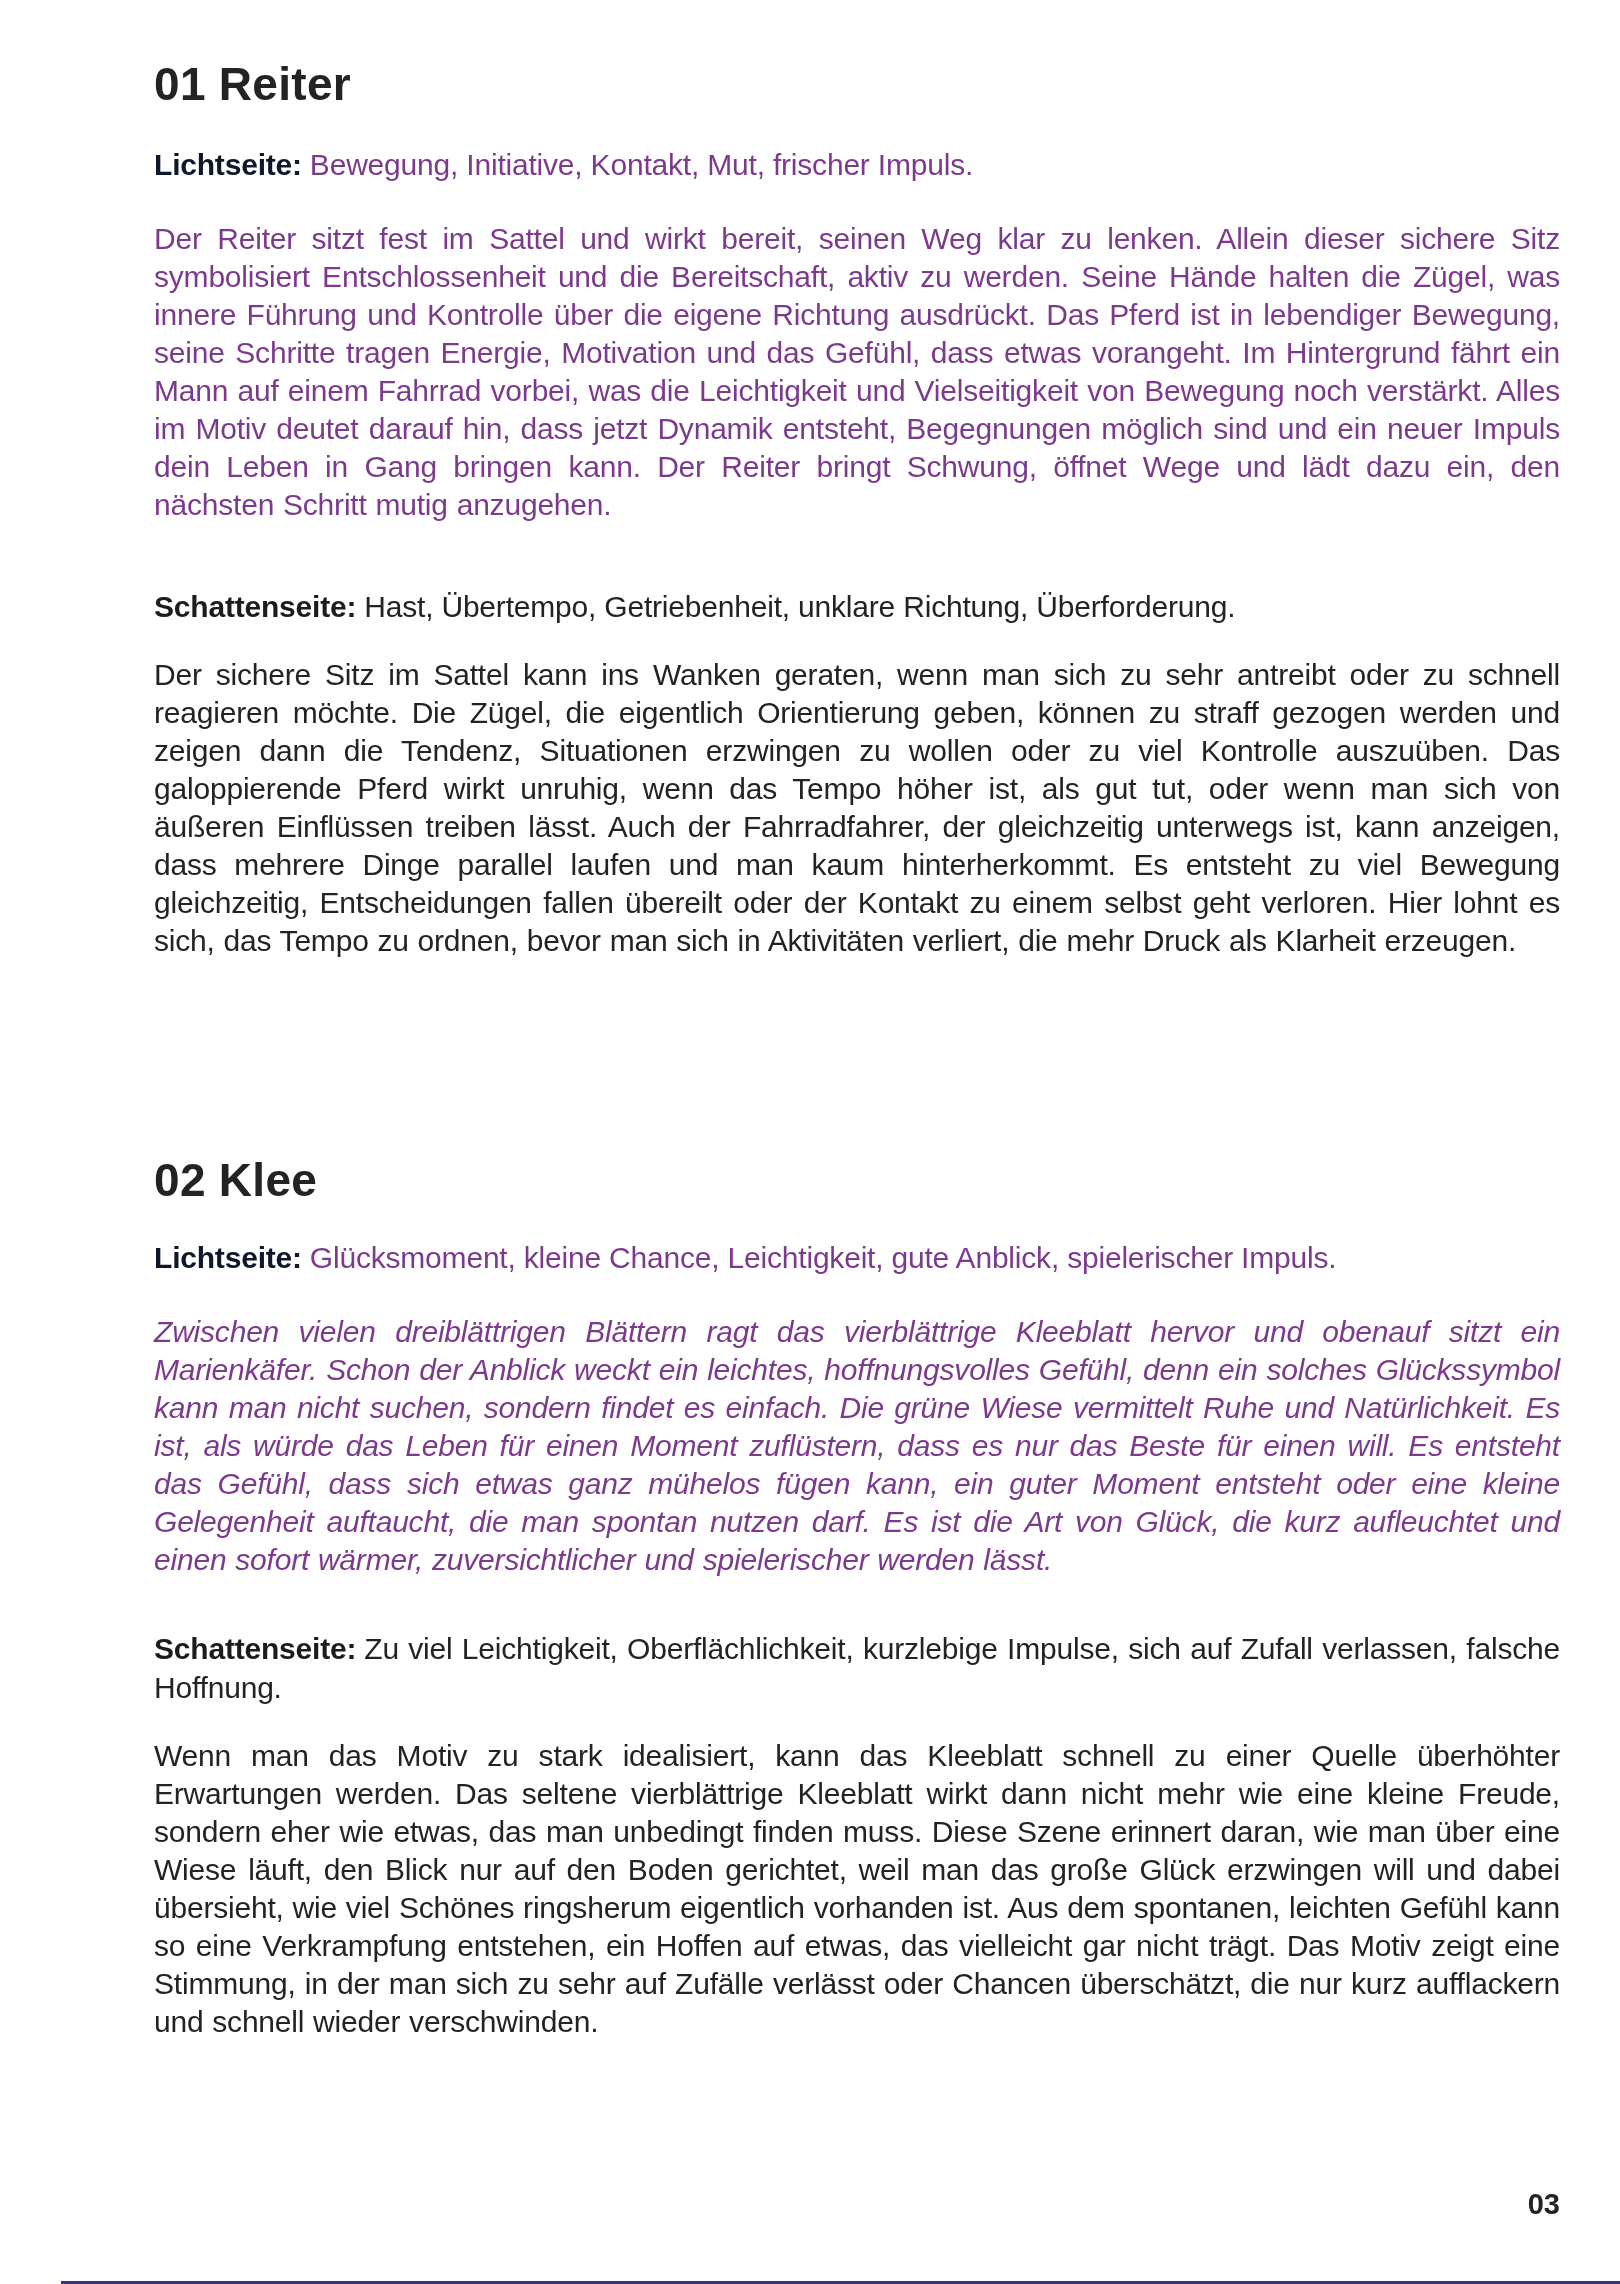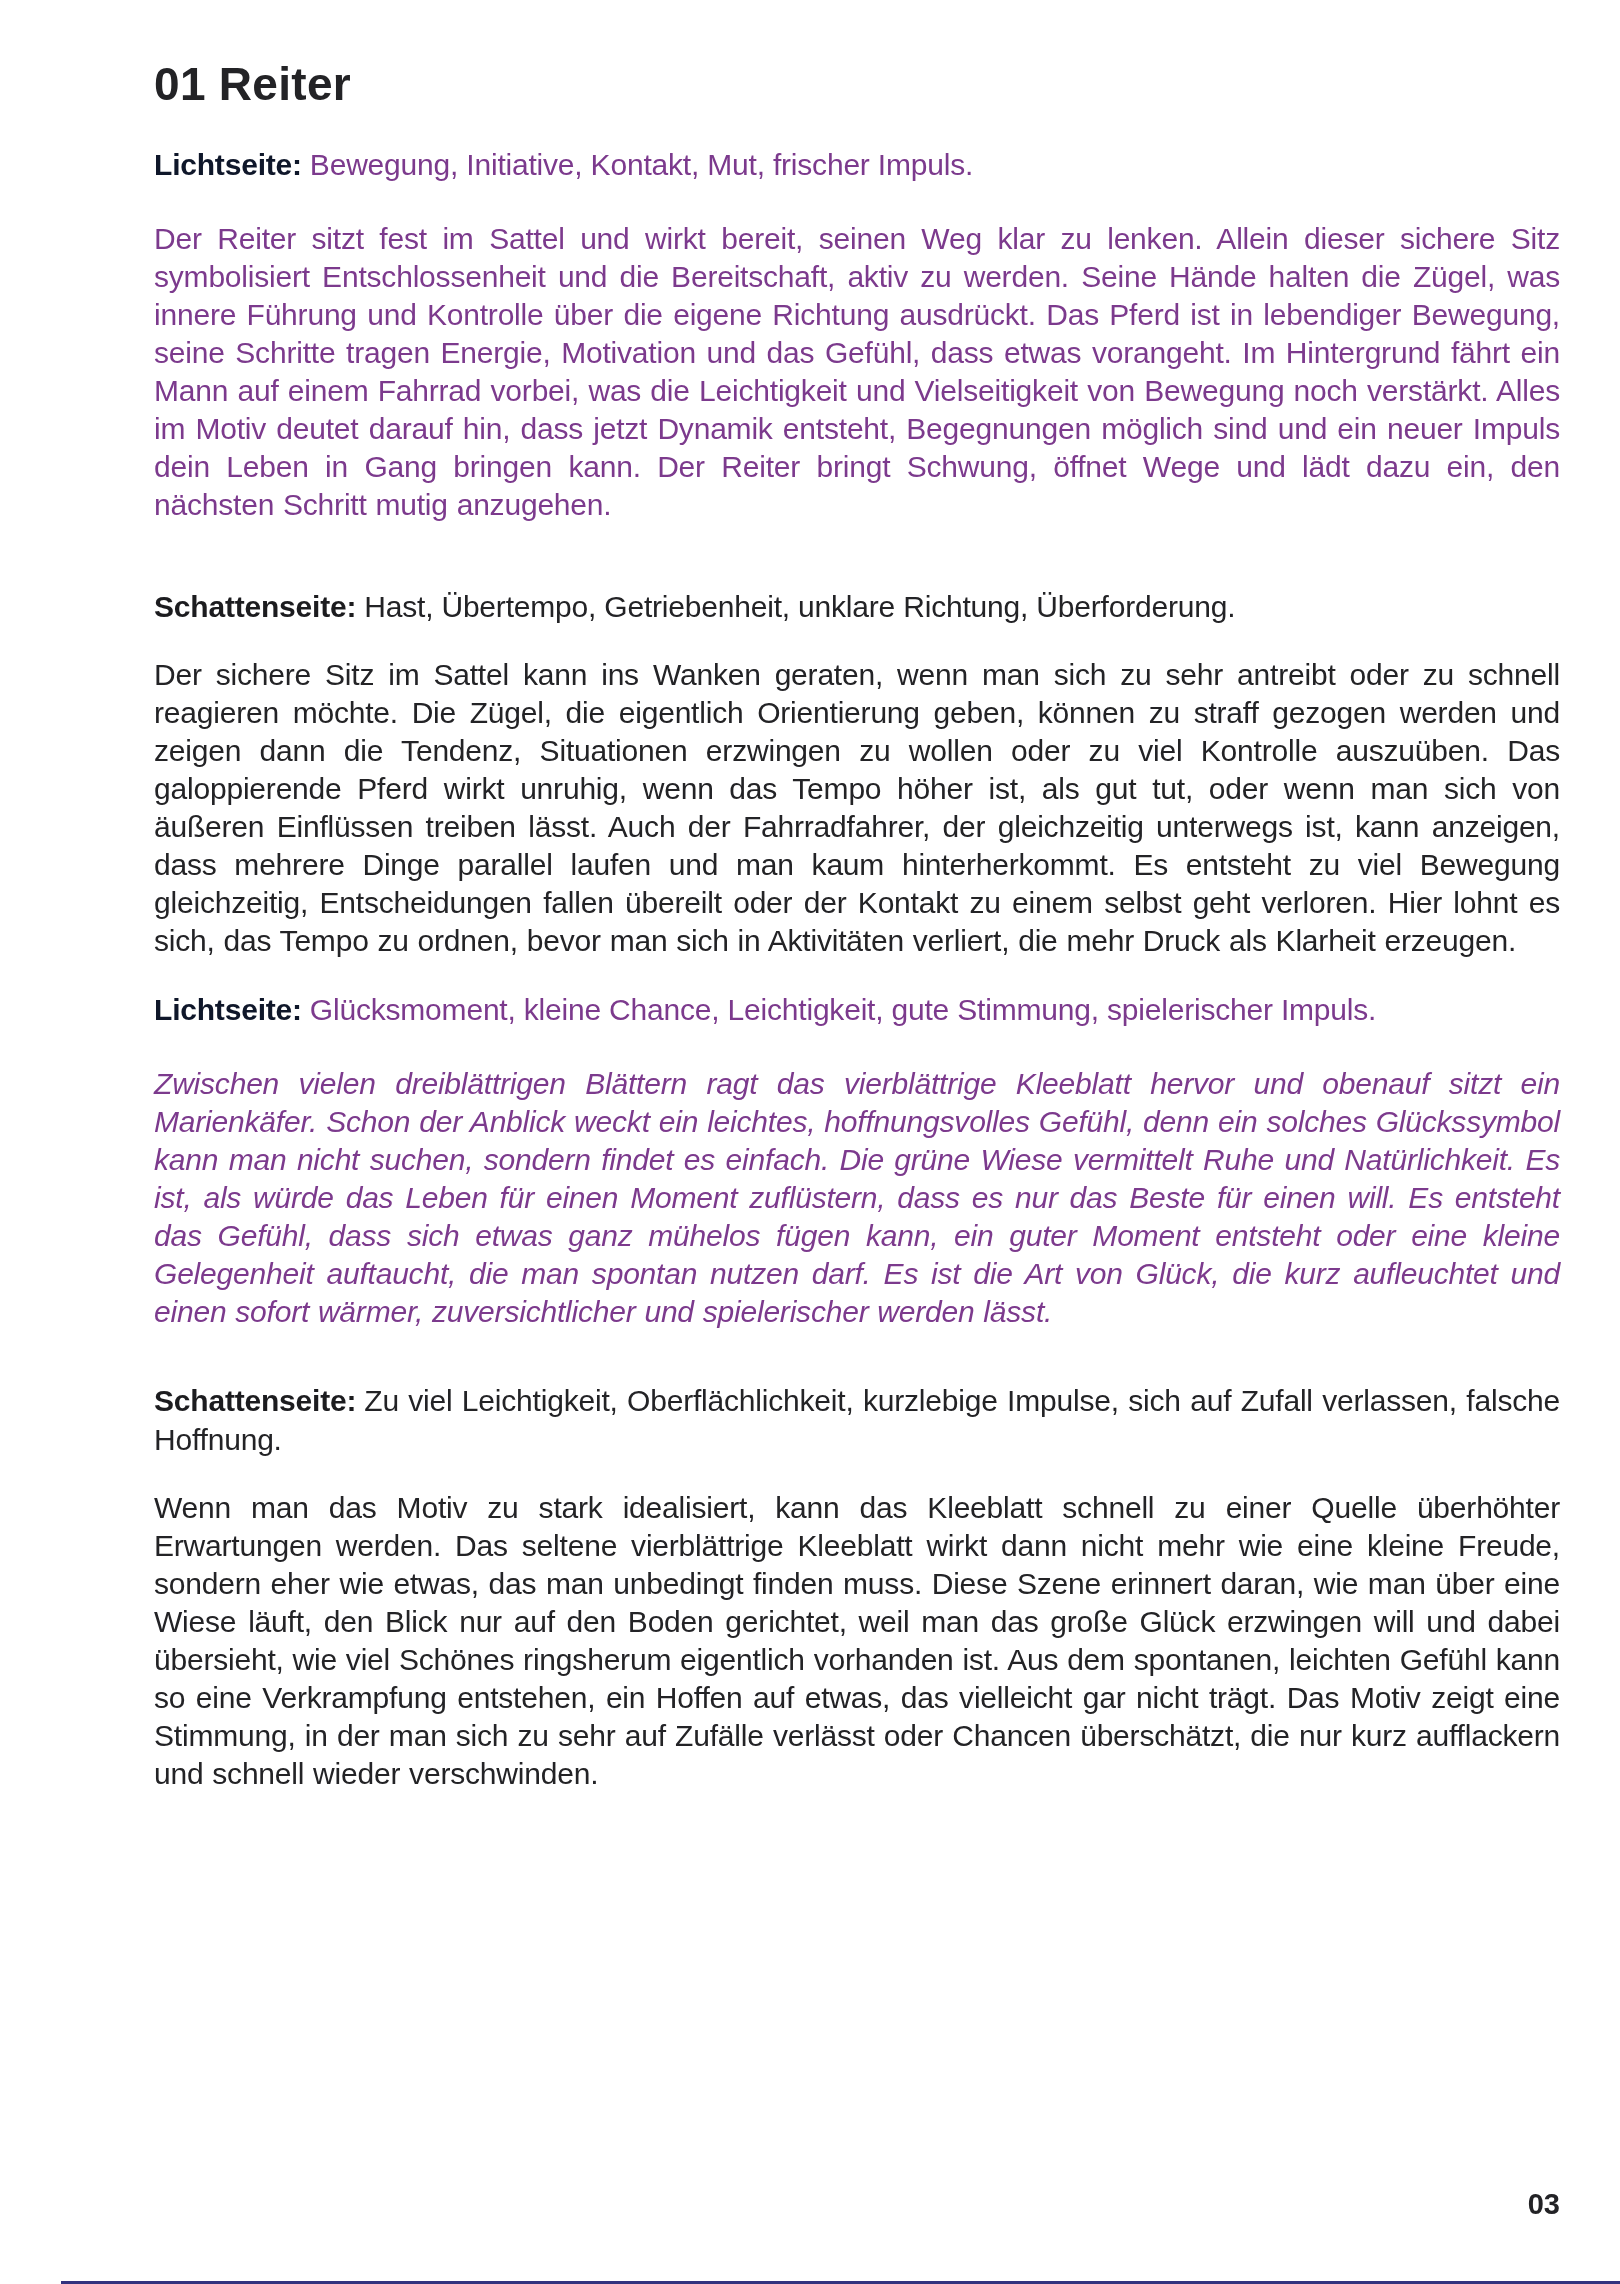--- a/index.html
+++ b/index.html
@@ -85,23 +85,24 @@
       <p class="body-para licht">Der Reiter sitzt fest im Sattel und wirkt bereit, seinen Weg klar zu lenken. Allein dieser sichere Sitz symbolisiert Entschlossenheit und die Bereitschaft, aktiv zu werden. Seine Hände halten die Zügel, was innere Führung und Kontrolle über die eigene Richtung ausdrückt. Das Pferd ist in lebendiger Bewegung, seine Schritte tragen Energie, Motivation und das Gefühl, dass etwas vorangeht. Im Hintergrund fährt ein Mann auf einem Fahrrad vorbei, was die Leichtigkeit und Vielseitigkeit von Bewegung noch verstärkt. Alles im Motiv deutet darauf hin, dass jetzt Dynamik entsteht, Begegnungen möglich sind und ein neuer Impuls dein Leben in Gang bringen kann. Der Reiter bringt Schwung, öffnet Wege und lädt dazu ein, den nächsten Schritt mutig anzugehen.</p>
 
       <p class="keyword-line schatten-line card1">
         <span class="label">Schattenseite:</span><span>Hast, Übertempo, Getriebenheit, unklare Richtung, Überforderung.</span>
       </p>
 
       <p class="body-para schatten">Der sichere Sitz im Sattel kann ins Wanken geraten, wenn man sich zu sehr antreibt oder zu schnell reagieren möchte. Die Zügel, die eigentlich Orientierung geben, können zu straff gezogen werden und zeigen dann die Tendenz, Situationen erzwingen zu wollen oder zu viel Kontrolle auszuüben. Das galoppierende Pferd wirkt unruhig, wenn das Tempo höher ist, als gut tut, oder wenn man sich von äußeren Einflüssen treiben lässt. Auch der Fahrradfahrer, der gleichzeitig unterwegs ist, kann anzeigen, dass mehrere Dinge parallel laufen und man kaum hinterherkommt. Es entsteht zu viel Bewegung gleichzeitig, Entscheidungen fallen übereilt oder der Kontakt zu einem selbst geht verloren. Hier lohnt es sich, das Tempo zu ordnen, bevor man sich in Aktivitäten verliert, die mehr Druck als Klarheit erzeugen.</p>
     </section>
 
     <section>
+      <h1 class="card-title second">02 Klee</h1>
 
       <p class="keyword-line licht-line licht2">
-        <span class="label">Lichtseite:</span><span>Glücksmoment, kleine Chance, Leichtigkeit, gute Stimmung, spielerischer Impuls.</span>
+        <span class="label">Lichtseite:</span><span>Glücksmoment, kleine Chance, Leichtigkeit, gute Anblick, spielerischer Impuls.</span>
       </p>
 
       <p class="body-para licht para3">Zwischen vielen dreiblättrigen Blättern ragt das vierblättrige Kleeblatt hervor und obenauf sitzt ein Marienkäfer. Schon der Anblick weckt ein leichtes, hoffnungsvolles Gefühl, denn ein solches Glückssymbol kann man nicht suchen, sondern findet es einfach. Die grüne Wiese vermittelt Ruhe und Natürlichkeit. Es ist, als würde das Leben für einen Moment zuflüstern, dass es nur das Beste für einen will. Es entsteht das Gefühl, dass sich etwas ganz mühelos fügen kann, ein guter Moment entsteht oder eine kleine Gelegenheit auftaucht, die man spontan nutzen darf. Es ist die Art von Glück, die kurz aufleuchtet und einen sofort wärmer, zuversichtlicher und spielerischer werden lässt.</p>
 
       <p class="keyword-line schatten-line card2">
         <span class="label">Schattenseite:</span><span>Zu viel Leichtigkeit, Oberflächlichkeit, kurzlebige Impulse, sich auf Zufall verlassen, falsche Hoffnung.</span>
       </p>
 
       <p class="body-para schatten">Wenn man das Motiv zu stark idealisiert, kann das Kleeblatt schnell zu einer Quelle überhöhter Erwartungen werden. Das seltene vierblättrige Kleeblatt wirkt dann nicht mehr wie eine kleine Freude, sondern eher wie etwas, das man unbedingt finden muss. Diese Szene erinnert daran, wie man über eine Wiese läuft, den Blick nur auf den Boden gerichtet, weil man das große Glück erzwingen will und dabei übersieht, wie viel Schönes ringsherum eigentlich vorhanden ist. Aus dem spontanen, leichten Gefühl kann so eine Verkrampfung entstehen, ein Hoffen auf etwas, das vielleicht gar nicht trägt. Das Motiv zeigt eine Stimmung, in der man sich zu sehr auf Zufälle verlässt oder Chancen überschätzt, die nur kurz aufflackern und schnell wieder verschwinden.</p>
     </section>

